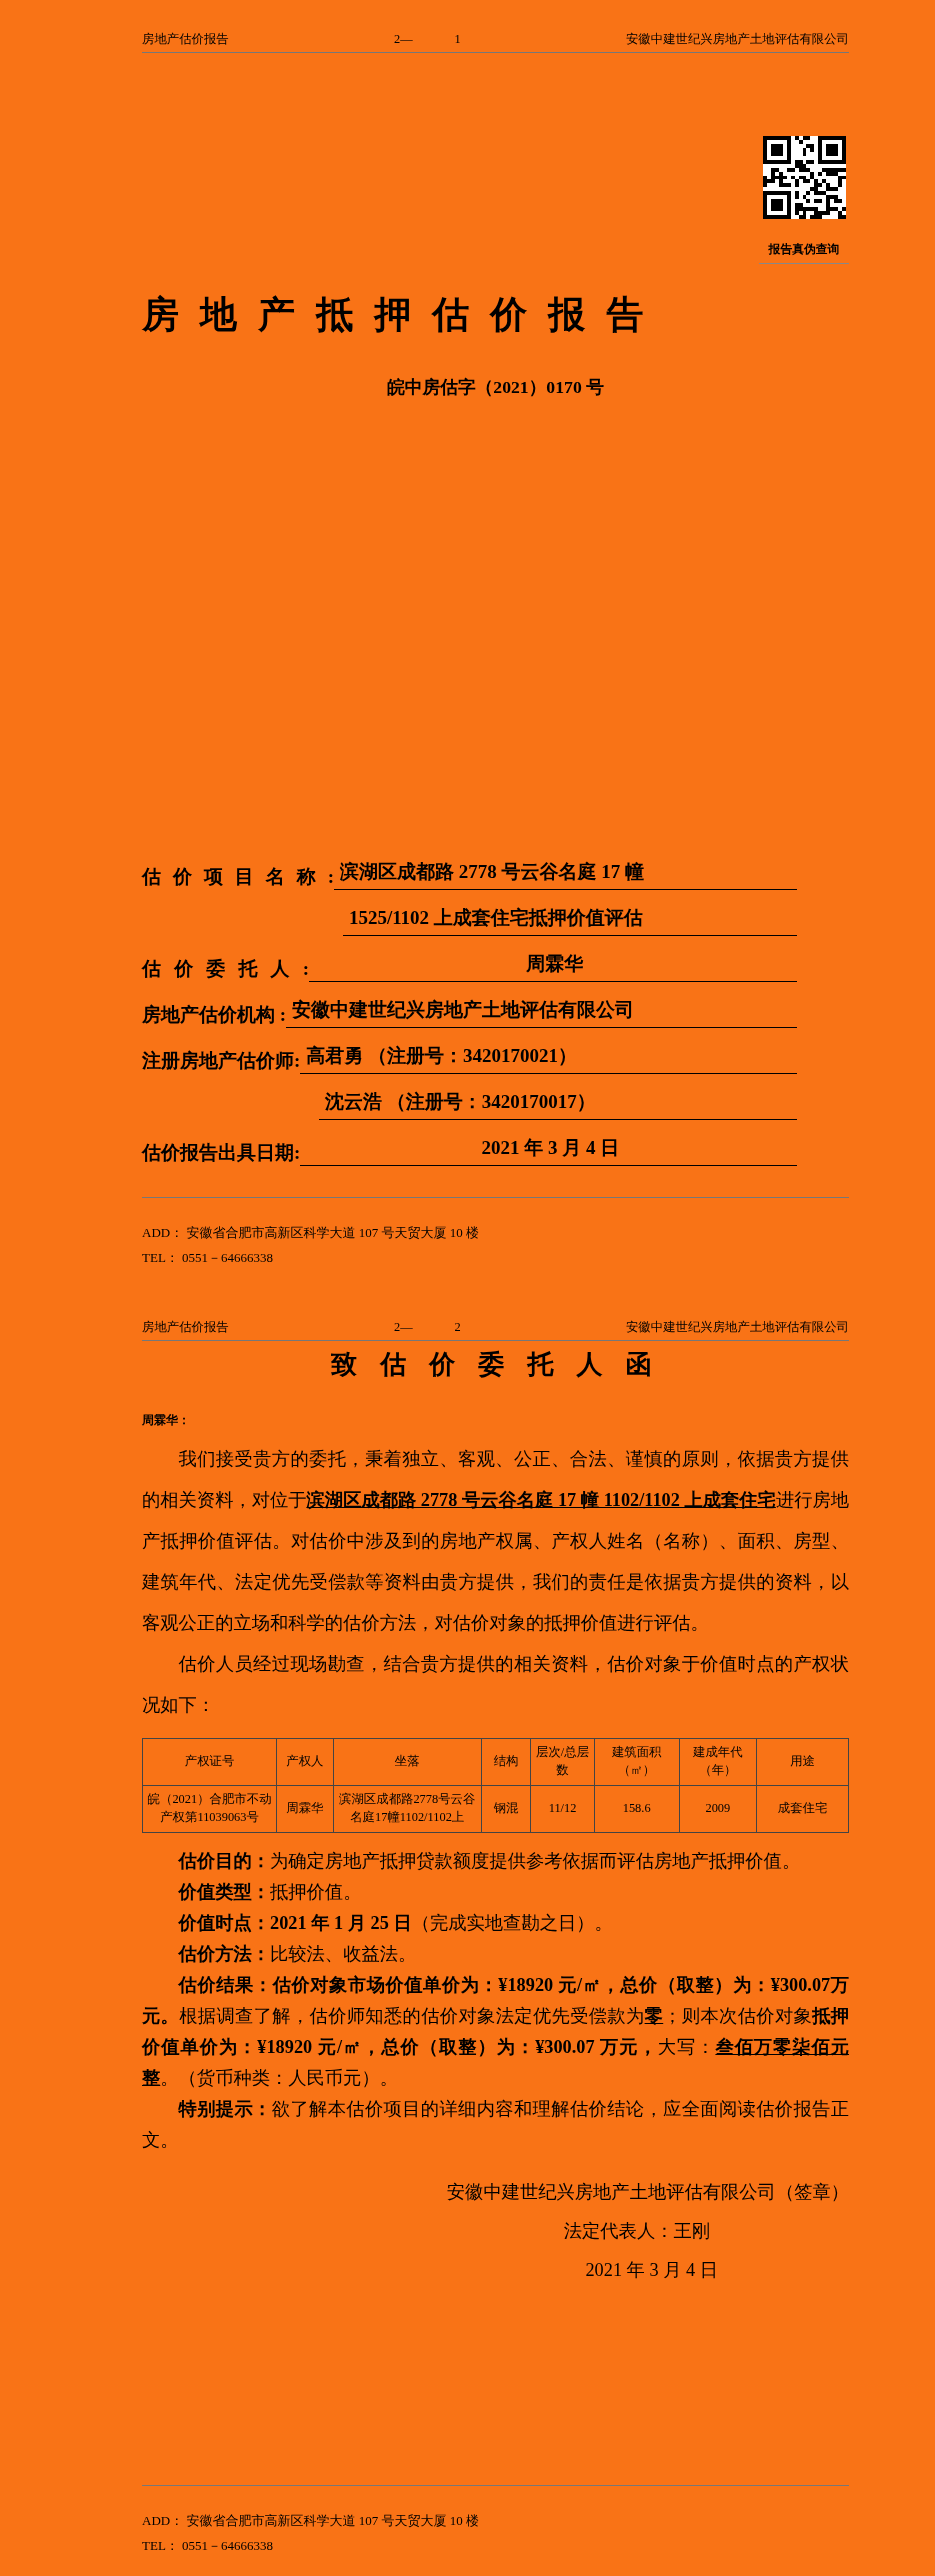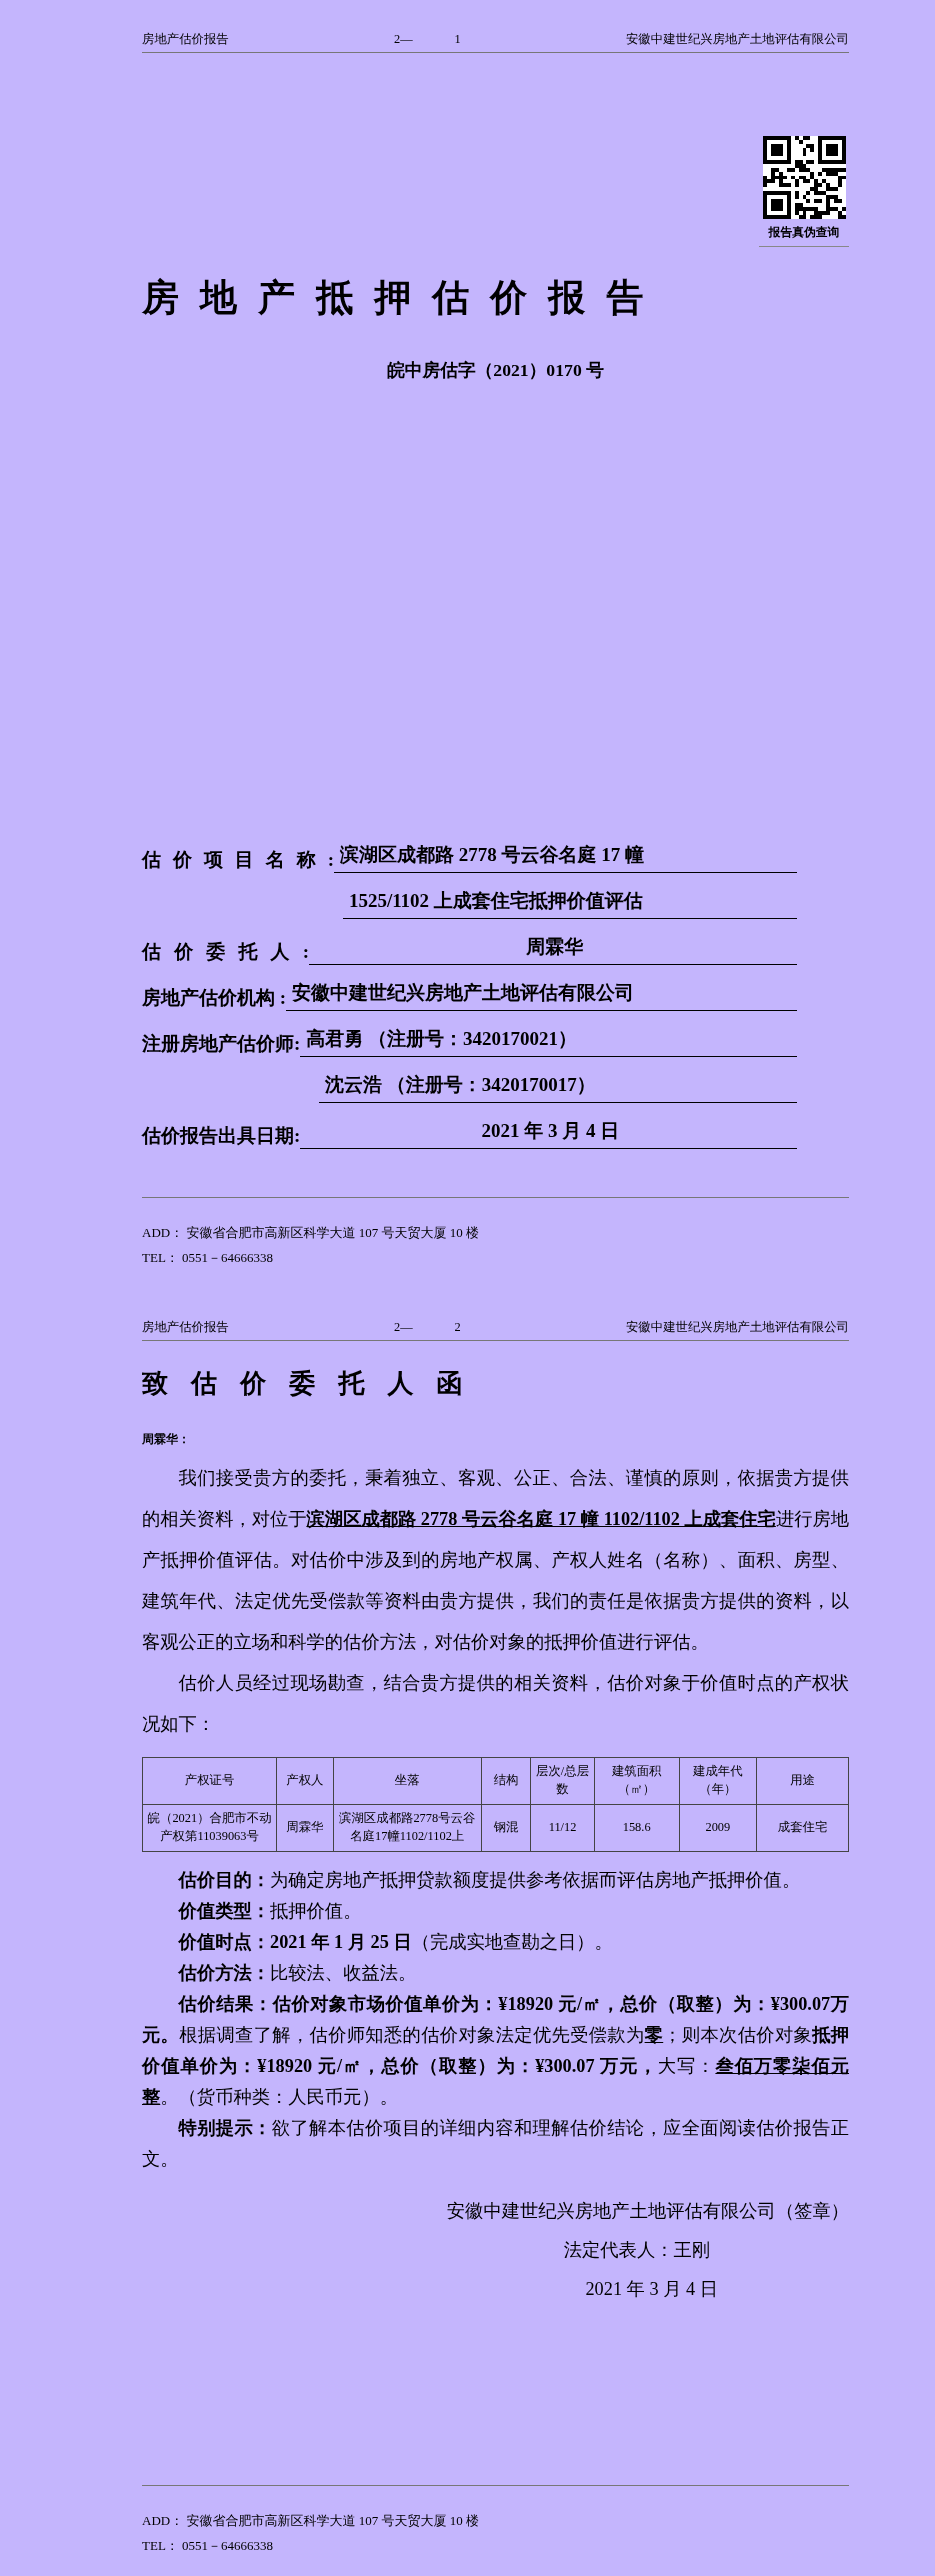--- a/index.html
+++ b/index.html
@@ -1,43 +1,43 @@
 <!DOCTYPE html>
 <html style="font-size:9.4px"><head>
 <meta charset="utf-8">
 <style>
   html,body{margin:0;padding:0;}
   body{width:936px;background:#ffffff;font-family:"Liberation Serif","DejaVu Serif",serif;color:#000;}
-  .doc{width:936px;height:2576px;background:#c4b5fd;outline:0.6px solid #d8d8d8;overflow:hidden;}
+  .doc{width:936px;height:2576px;background:#f97316;outline:0.6px solid #d8d8d8;overflow:hidden;}
   .page{height:1288px;padding:31px 87px 17.7px 142px;display:flex;flex-direction:column;box-sizing:border-box;}
 
   
   .pg-header{display:flex;justify-content:space-between;align-items:baseline;font-size:12.4px;border-bottom:0.6px solid #777;padding-bottom:4.1px;}
   .pg-center{display:flex;gap:42px;}
   .pg-footer{margin-top:auto;border-top:0.6px solid #777;padding-top:22px;font-size:13px;line-height:25px;}
 
   
   .qr-wrap{align-self:flex-end;width:90px;margin-top:83px;text-align:center;}
   .qr-box{width:83px;height:83px;margin:0 auto;}
-  .qr-caption{margin-top:6px;padding-bottom:4.7px;font-size:11.8px;font-weight:bold;border-bottom:0.6px solid #888;}
+  .qr-caption{margin-top:23px;padding-bottom:4.7px;font-size:11.8px;font-weight:bold;border-bottom:0.6px solid #888;}
   .main-title{margin-top:26px;font-size:37px;font-weight:bold;text-align:left;letter-spacing:5.9px;white-space:nowrap;}
   .doc-no{margin-top:35px;font-size:17.7px;font-weight:bold;text-align:center;}
   .form{margin-top:445px;padding-right:52px;font-size:19px;font-weight:bold;}
   .form-row{display:flex;align-items:flex-end;height:46px;}
   .fl{white-space:pre;}
   .fl-j{display:inline-block;text-align:justify;text-align-last:justify;-moz-text-align-last:justify;}
   .w1{width:192px;flex:none;}
   .w2{width:167px;flex:none;}
   .sp1{width:201px;flex:none;}
   .sp2{width:177px;flex:none;}
   .fv{flex:1;border-bottom:1.2px solid #000;padding:0 2.4px 3.5px 5.9px;}
   .fv.ctr{text-align:center;}
 
   
-  .letter-title{margin-top:25px;font-size:26px;font-weight:bold;text-align:left;letter-spacing:8.3px;}
+  .letter-title{margin-top:6px;font-size:26px;font-weight:bold;text-align:center;letter-spacing:8.3px;}
   .salutation{margin-top:20px;font-size:12px;font-weight:bold;line-height:37px;}
   .para{font-size:18.3px;line-height:41px;text-align:justify;text-indent:2em;}
   .table-wrap{margin-top:11.8px;}
   table{width:100%;border-collapse:collapse;table-layout:fixed;font-size:12.4px;border-radius:32px;}
   th,td{border:0.6px solid #444;padding:5.3px 2.4px;text-align:center;vertical-align:middle;font-weight:normal;line-height:17.7px;word-break:break-all;}
   .items{margin-top:13px;}
   .item{font-size:18.3px;line-height:31px;text-align:justify;text-indent:2em;}
   .sig{margin-top:20px;font-size:18.3px;line-height:32px;}
   .sig-company{text-align:right;}
   .sig-rep{text-align:right;padding-right:139px;margin-top:7px;}

